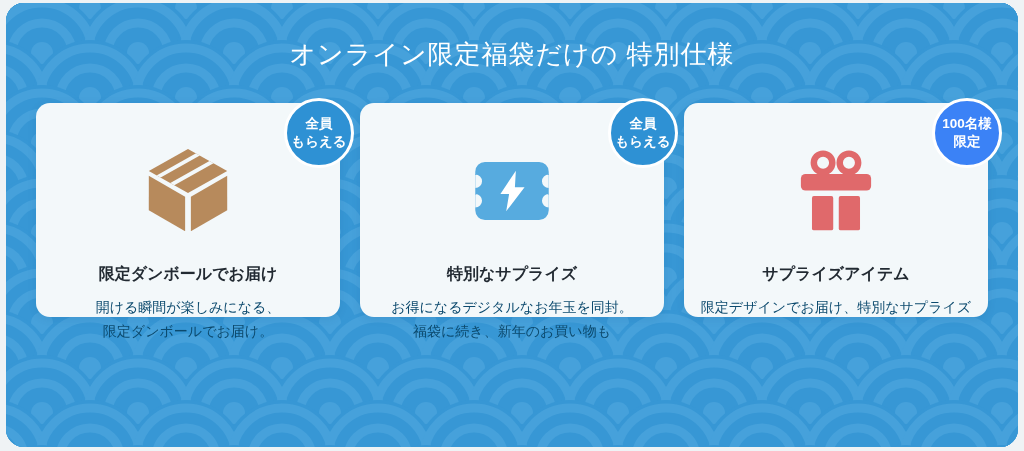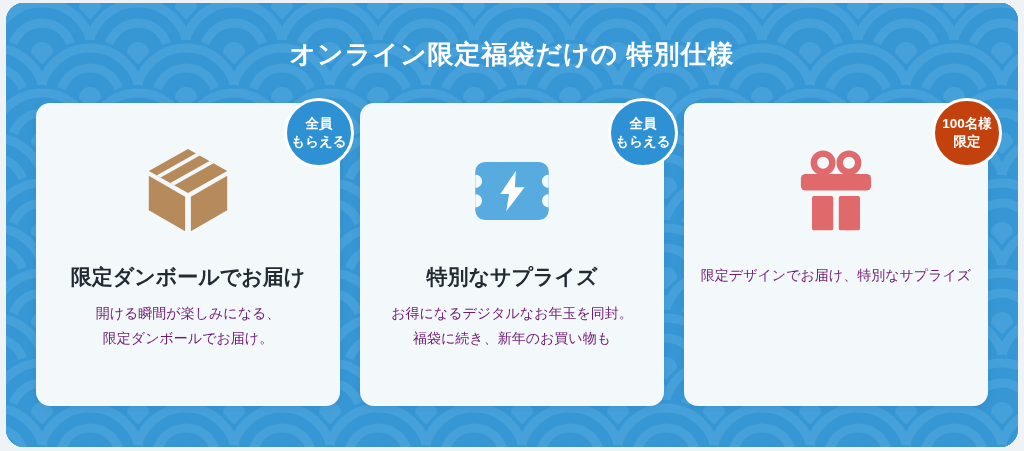--- a/index.html
+++ b/index.html
@@ -9,50 +9,50 @@
     font-family:"Liberation Sans","DejaVu Sans",sans-serif;
   }
   .panel{
     position:absolute;left:6px;top:3px;width:1012px;height:444px;
     border-radius:18px;overflow:hidden;background:#3797d5;
   }
   .panel svg.bg{position:absolute;left:0;top:0;}
   .panel-content{position:relative;z-index:2;}
   .heading{
     margin:0;padding-top:34px;text-align:center;
-    color:#ffffff;font-size:26px;font-weight:bold;letter-spacing:1px;
+    color:#ffffff;font-size:26px;font-weight:normal;letter-spacing:1px;
   }
   .cards{
     position:absolute;left:30px;top:100px;z-index:2;
     display:flex;gap:20px;
   }
   .card{
-    position:relative;width:304px;height:303px;
+    position:relative;width:304px;height:214px;
     background:#f3f8fa;border-radius:14px;
     text-align:center;
     box-shadow:0 2px 8px rgba(20,70,110,0.10);
   }
   .badge{
     position:absolute;top:-5px;right:-14px;z-index:3;
     width:64px;height:64px;border-radius:50%;
     border:3px solid #ffffff;
     color:#ffffff;font-size:13.5px;font-weight:bold;line-height:1.3;
     display:flex;flex-direction:column;align-items:center;justify-content:center;
   }
   .icon-wrap{
     height:100px;margin-top:38px;
     display:flex;align-items:center;justify-content:center;
   }
   .card-title{
     margin-top:22px;
-    font-size:21px;font-weight:bold;color:#222a32;line-height:1.35;
+    font-size:16px;font-weight:bold;color:#222a32;line-height:1.35;
   }
   .card-desc{
     margin-top:10px;
-    font-size:14px;color:#701a75;line-height:1.75;
+    font-size:14px;color:#0c4a6e;line-height:1.75;
   }
 </style>
 </head>
 <body>
 
 <div class="panel">
   <svg class="bg" id="seigaiha" width="1012" height="444">
       <g>
         <circle cx="-60" cy="-40" r="58" fill="#3797d5"></circle>
         <circle cx="36" cy="-40" r="58" fill="#3797d5"></circle>
@@ -786,34 +786,35 @@
       <div class="card-title">
         <div>特別なサプライズ</div>
       </div>
       <div class="card-desc">
         <div>お得になるデジタルなお年玉を同封。</div>
         <div>福袋に続き、新年のお買い物も</div>
       </div>
     </div>
 
     <div class="card">
-      <div class="badge" style="background: #c2410c;">
+      <div class="badge" style="background: #3b82f6;">
         <div>100名様</div>
         <div>限定</div>
       </div>
       <div class="icon-wrap" style="color: rgb(224, 105, 107);">
         <svg width="78" height="85" viewBox="0 0 84 92">
           <circle cx="28" cy="15" r="10" fill="none" stroke="currentColor" stroke-width="7"></circle>
           <circle cx="56" cy="15" r="10" fill="none" stroke="currentColor" stroke-width="7"></circle>
           <rect x="4" y="27" width="76" height="18" rx="5" fill="currentColor"></rect>
           <rect x="16" y="51" width="23" height="37" rx="2" fill="currentColor"></rect>
           <rect x="45" y="51" width="23" height="37" rx="2" fill="currentColor"></rect>
         </svg>
       </div>
       <div class="card-title">
+        <div>サプライズアイテム</div>
       </div>
       <div class="card-desc">
         <div>限定デザインでお届け、特別なサプライズ</div>
       </div>
     </div>
 
   </div>
 </div>
 
 </body></html>

